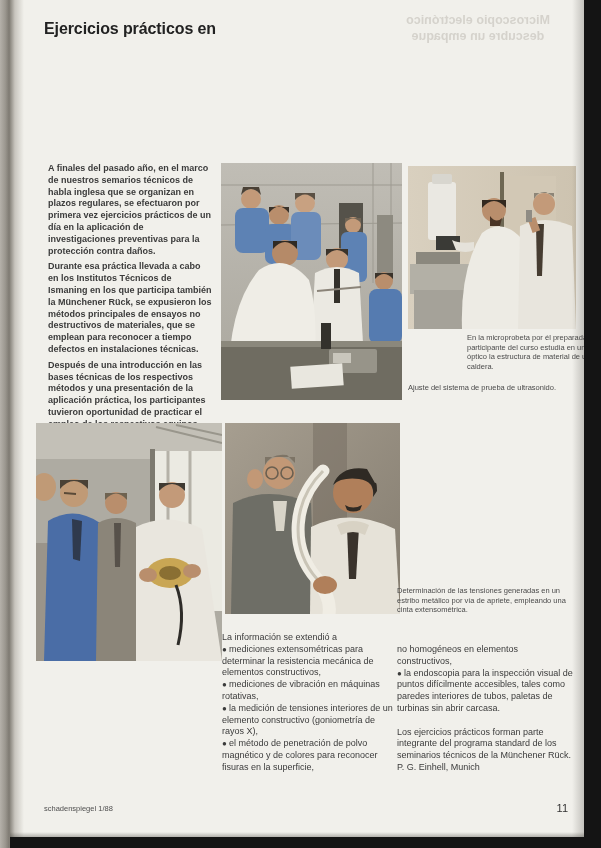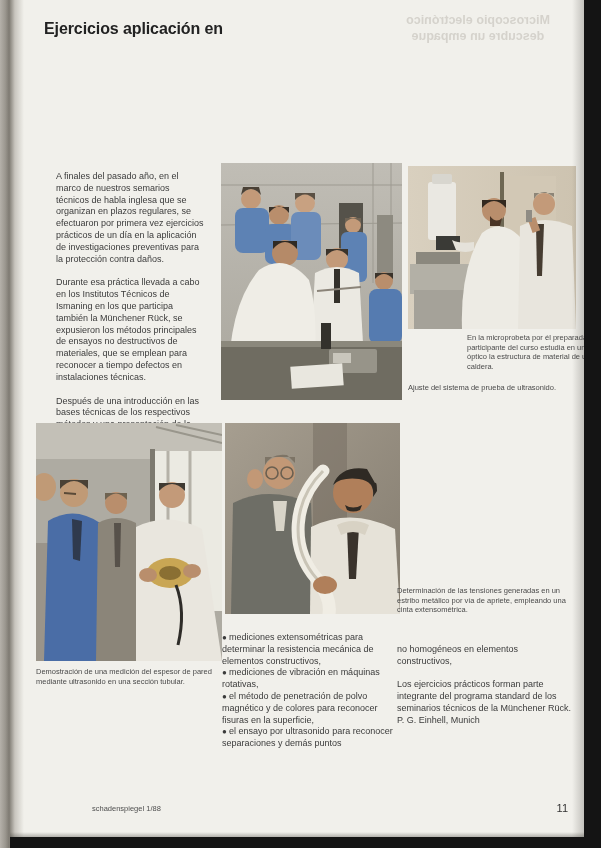--- a/index.html
+++ b/index.html
@@ -19,52 +19,52 @@
   .edge-bottom-shadow{position:absolute;left:10px;right:17px;bottom:11px;height:5px;
     background:linear-gradient(180deg,rgba(0,0,0,0) 0%,rgba(60,58,52,.35) 100%);}
 
   .title{position:absolute;left:44px;top:8px;width:320px;
     font-size:16px;line-height:19px;color:#222;letter-spacing:-.1px;}
   .ghost{position:absolute;left:388px;top:12px;width:180px;text-align:center;
     transform:scaleX(-1);color:#ccc9c2;font-weight:700;font-size:12.5px;line-height:16px;
     filter:blur(.7px);opacity:.75;}
 
   .bodytext{font-size:9px;line-height:11.8px;color:#3b3b3b;}
-  .bodytext p{margin:12px;}
+  .bodytext p{margin:4px;font-weight:bold;}
   .col-intro{position:absolute;left:44px;top:159px;width:173px;}
 
   .caption{font-size:7.5px;line-height:9.6px;color:#4b4b4b;position:absolute;}
   .cap-microscope{left:424px;top:333px;width:170px;margin-left:43px;}
   .cap-ultrasound{left:408px;top:383px;width:170px;}
   .cap-strain{left:397px;top:586px;width:184px;}
   .cap-wall{left:36px;top:667px;width:190px;}
 
   .photo{position:absolute;display:block;}
   .ph1{left:221px;top:163px;}
   .ph2{left:408px;top:166px;}
   .ph3{left:36px;top:423px;}
   .ph4{left:225px;top:423px;}
 
   .col-info{position:absolute;left:222px;top:632px;width:173px;}
   .col-close{position:absolute;left:397px;top:632px;width:176px;margin-top:12px;}
   .bullet-item::before{content:"\25CF\00a0";font-size:8px;}
   .gap{height:11.8px;}
 
-  .footer-journal{position:absolute;left:44px;top:804px;font-size:7.5px;color:#4f4f4f;margin-left:48px;}
+  .footer-journal{position:absolute;left:44px;top:804px;font-size:7.5px;color:#4f4f4f;}
   .page-number{position:absolute;left:548px;top:802px;width:20px;text-align:right;
     font-size:11px;color:#333;}
 </style>
 </head>
 <body>
 
 <div class="scan">
 
   <div class="spine"></div>
 
-  <h1 class="title"><span>Ejercicios aplicación en</span><br>
+  <h1 class="title"><span>Ejercicios prácticos en</span><br>
     </h1>
 
   <div class="ghost">
     <span>Microscopio electrónico</span><br>
     <span>descubre un empaque</span>
   </div>
 
   <div class="col-intro bodytext">
     <p>A finales del pasado año, en el marco de nuestros semarios técnicos de habla inglesa que se organizan en plazos regulares, se efectuaron por primera vez ejercicios prácticos de un día en la aplicación de investigaciones preventivas para la protección contra daños.</p>
     <p>Durante esa práctica llevada a cabo en los Institutos Técnicos de Ismaning en los que participa también la Münchener Rück, se expusieron los métodos principales de ensayos no destructivos de materiales, que se emplean para reconocer a tiempo defectos en instalaciones técnicas.</p>
@@ -245,31 +245,32 @@
     </g>
 
     <g>
       <path d="M98 48 C 68 78 64 124 92 156 C 100 168 106 178 104 191" stroke="#f0ede4" stroke-width="13" fill="none" stroke-linecap="round"></path>
       <path d="M98 48 C 68 78 64 124 92 156" stroke="#c9c4b6" stroke-width="3" fill="none"></path>
       <ellipse cx="100" cy="162" rx="12" ry="9" fill="#b07f5a"></ellipse>
     </g>
   </svg>
 
   <div class="caption cap-strain">Determinación de las tensiones generadas en un estribo metálico por vía de apriete, empleando una cinta extensométrica.</div>
-  <div class="caption cap-wall">Demostración de una medición del espesor de pared mediante ultrasonido en una sección tubular.</div>
 
   <div class="col-info bodytext">
+    <div>La información se extendió a</div>
     <div class="bullet-item">mediciones extensométricas para determinar la resistencia mecánica de elementos constructivos,</div>
     <div class="bullet-item">mediciones de vibración en máquinas rotativas,</div>
+    <div class="bullet-item">la medición de tensiones interiores de un elemento constructivo (goniometría de rayos X),</div>
     <div class="bullet-item">el método de penetración de polvo magnético y de colores para reconocer fisuras en la superficie,</div>
-    <div class="bullet-item">el ensayo por ultrasonido para reconocer separaciones y demás puntos</div>
   </div>
 
   <div class="col-close bodytext">
     <div>no homogéneos en elementos constructivos,</div>
+    <div class="bullet-item">la endoscopia para la inspección visual de puntos difícilmente accesibles, tales como paredes interiores de tubos, paletas de turbinas sin abrir carcasa.</div>
     <div class="gap"></div>
     <div>Los ejercicios prácticos forman parte integrante del programa standard de los seminarios técnicos de la Münchener Rück.</div>
     <div>P. G. Einhell, Munich</div>
   </div>
 
   <div class="footer-journal">schadenspiegel 1/88</div>
   <div class="page-number">11</div>
 
   <div class="edge-right-shadow"></div>
   <div class="edge-right"></div>

